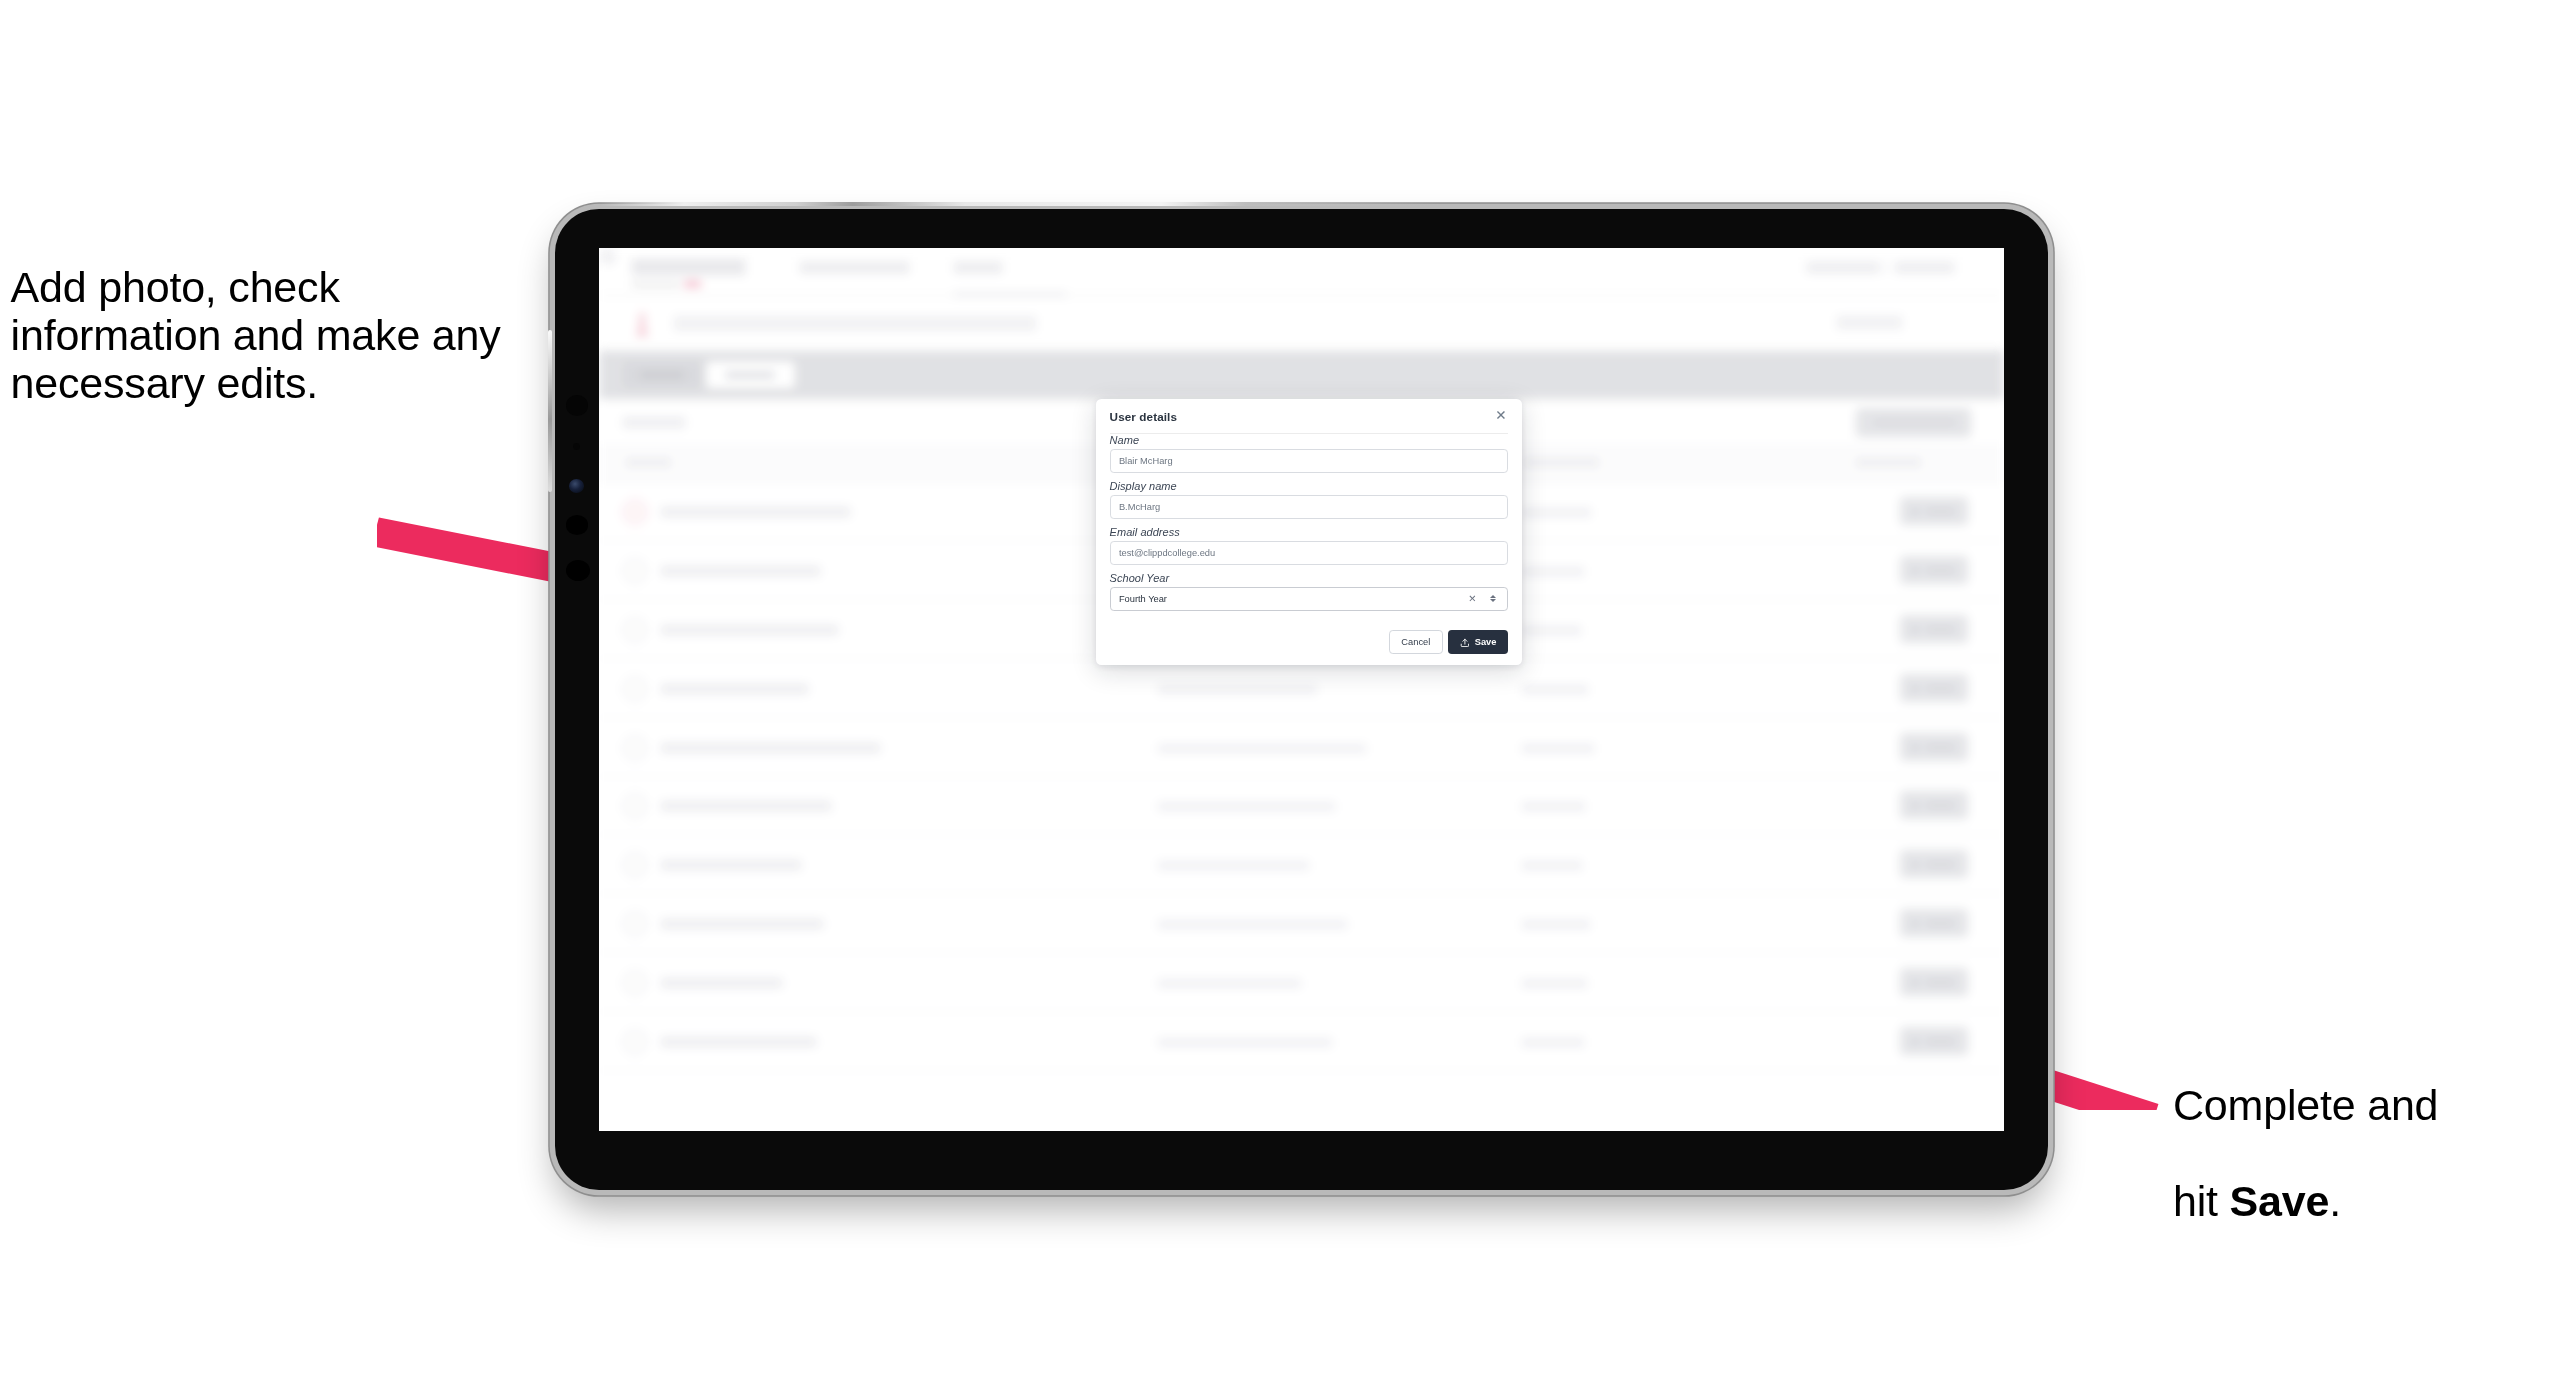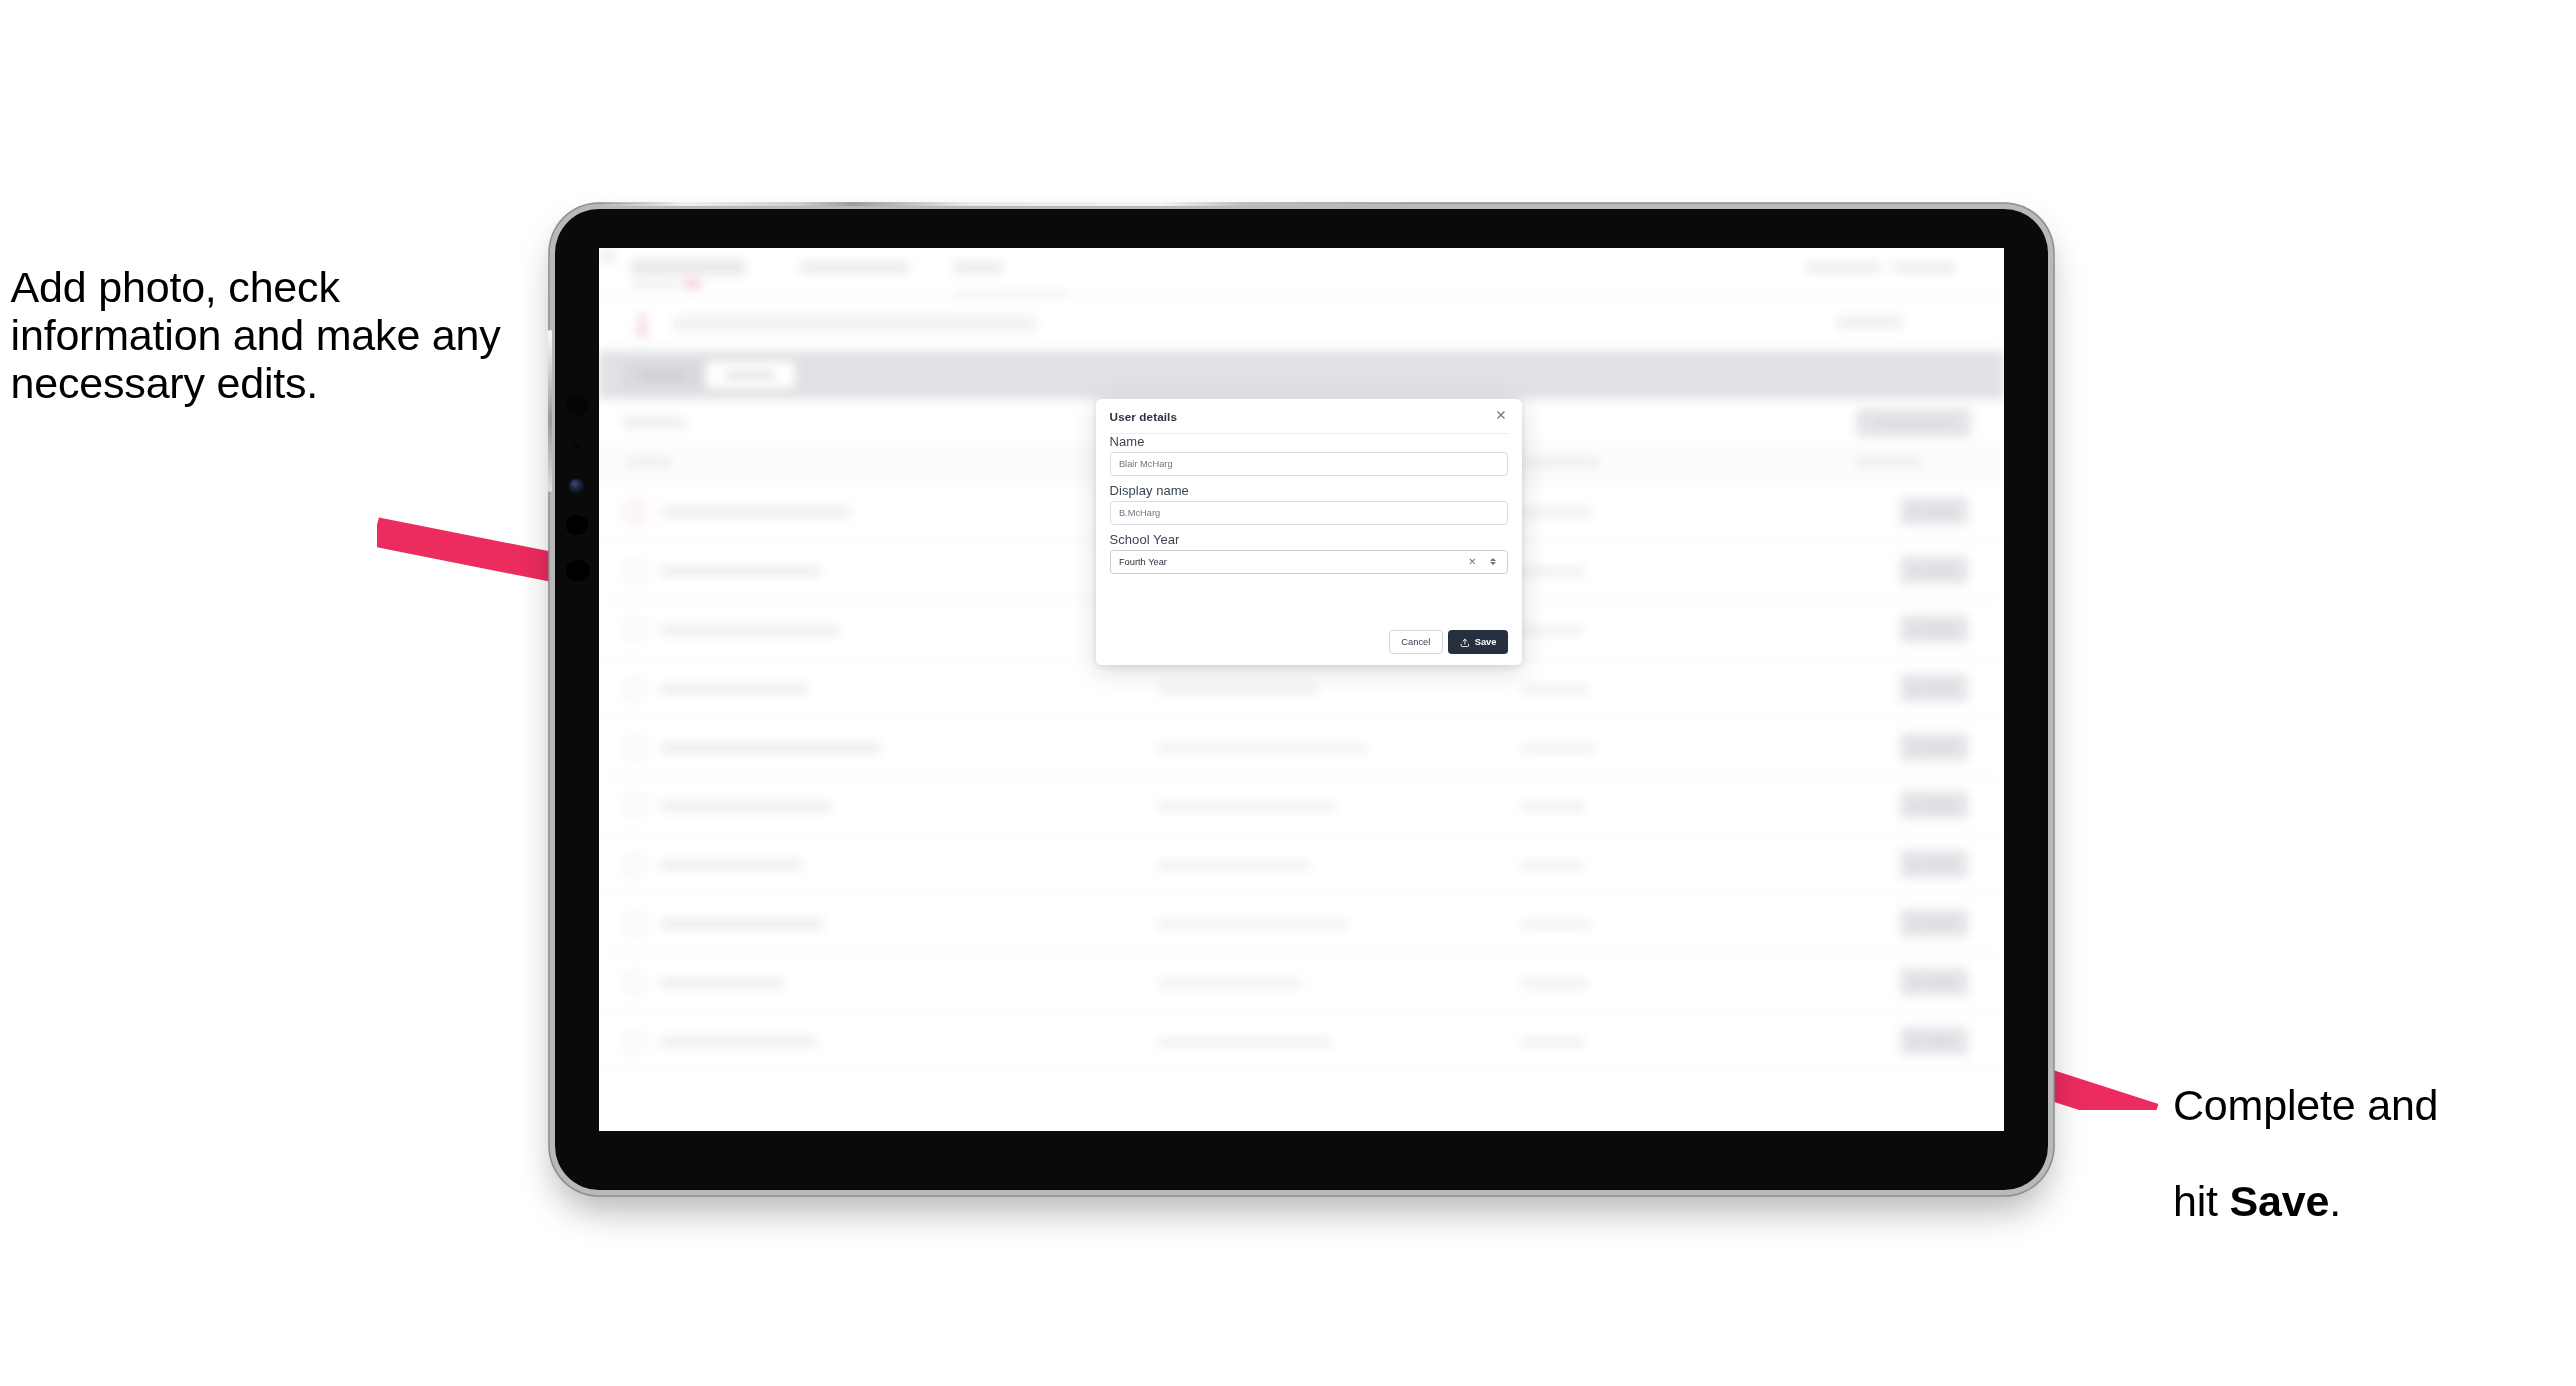--- a/index.html
+++ b/index.html
@@ -179,21 +179,21 @@
     position:absolute; left:89px; top:19.6px;
     background:#27303f; color:#fff;
     border:none; border-radius:3.8px;
     font-family:"Liberation Sans", sans-serif;
     font-size:9.4px; font-weight:700;
     padding:6.8px 11.3px; cursor:pointer;
   }
 
   .field { margin-bottom:6.8px; }
   .field-label {
-    display:block; font-size:13px; color:#3b4554; margin-bottom:3.8px; letter-spacing:0.04px;
+    display:block; font-size:11px; color:#3b4554; margin-bottom:3.8px; letter-spacing:0.04px;font-style:italic;
   }
   .field-input {
     width:100%; height:23.4px;
     border:0.8px solid #d9dce1; border-radius:3.8px;
     background:#fff;
     font-family:"Liberation Sans", sans-serif;
     font-size:9.3px; color:#6d7682;
     padding:0 8.3px;
     outline:none;
   }
@@ -429,20 +429,24 @@
         <div class="field">
           <label class="field-label">Name</label>
           <input class="field-input" type="text" value="Blair McHarg" style="">
         </div>
 
         <div class="field">
           <label class="field-label">Display name</label>
           <input class="field-input" type="text" value="B.McHarg" style="">
         </div>
 
+        <div class="field">
+          <label class="field-label">Email address</label>
+          <input class="field-input" type="text" value="test@clippdcollege.edu" style="">
+        </div>
 
         <div class="field">
           <label class="field-label">School Year</label>
           <div id="select-wrap">
             <div id="select-box">
               <span>Fourth Year</span>
             </div>
             <div id="select-clear">✕</div>
             <div id="select-stepper">
               <span class="chev up"></span>

